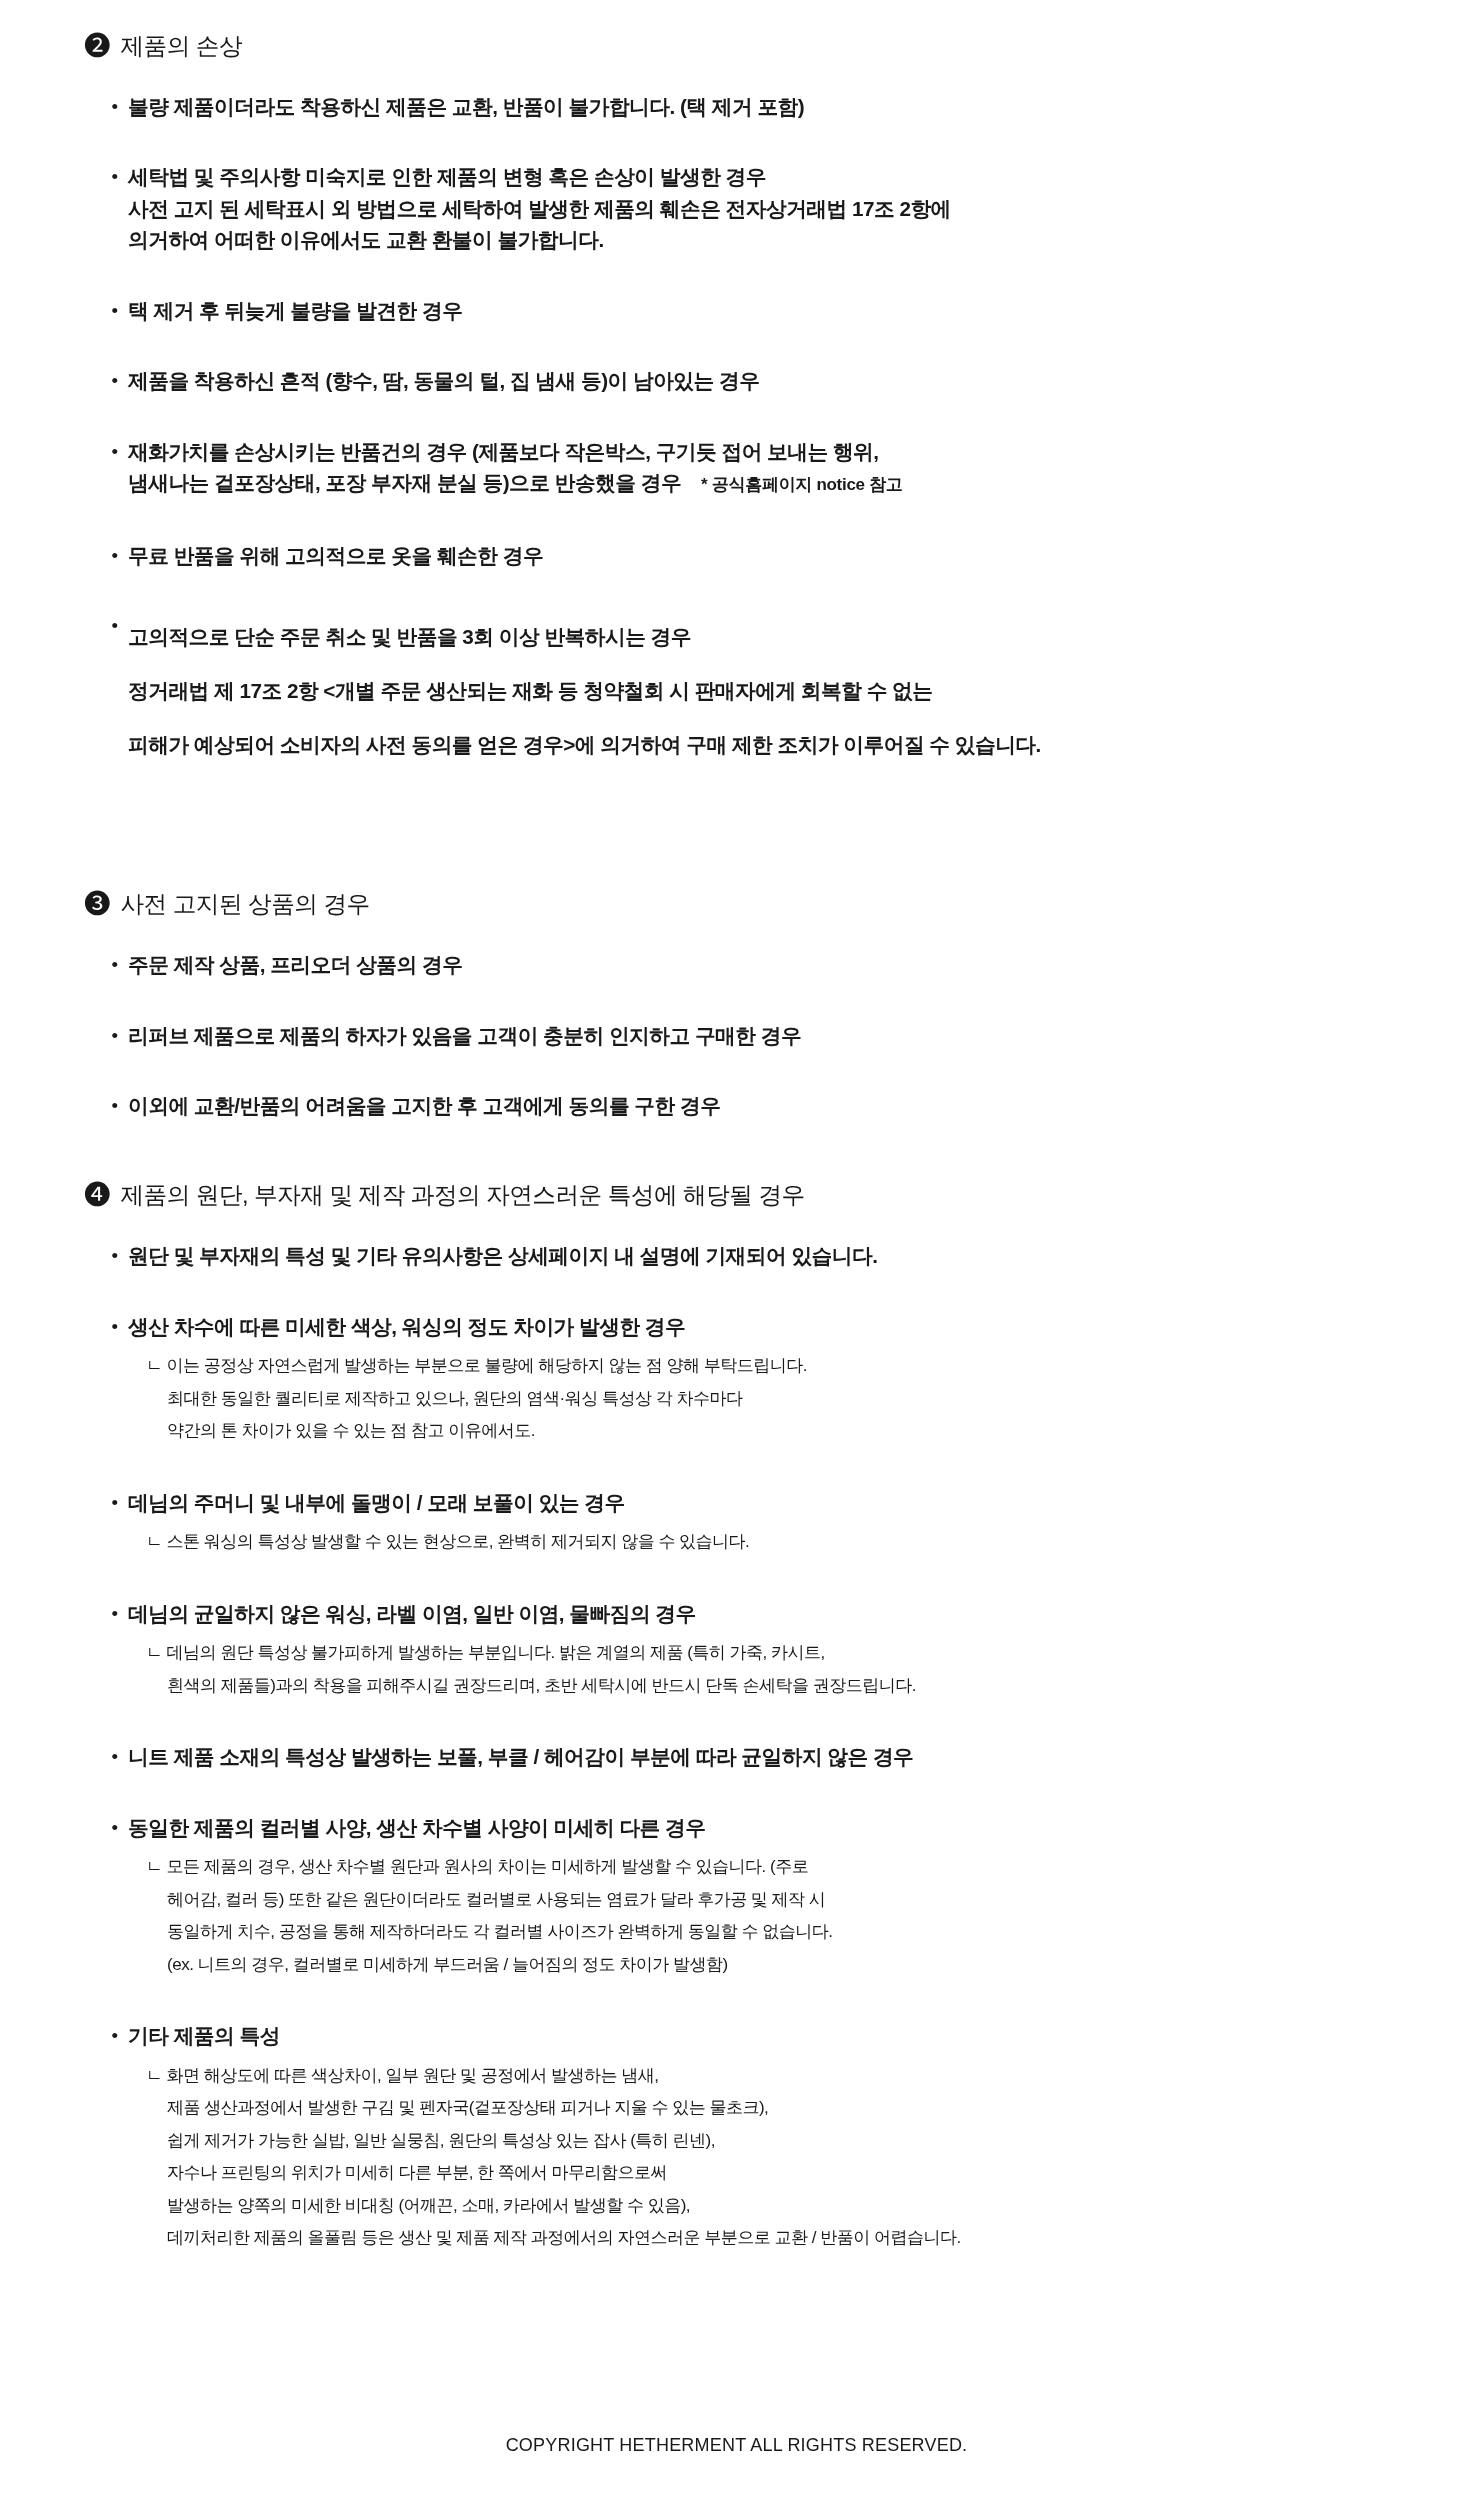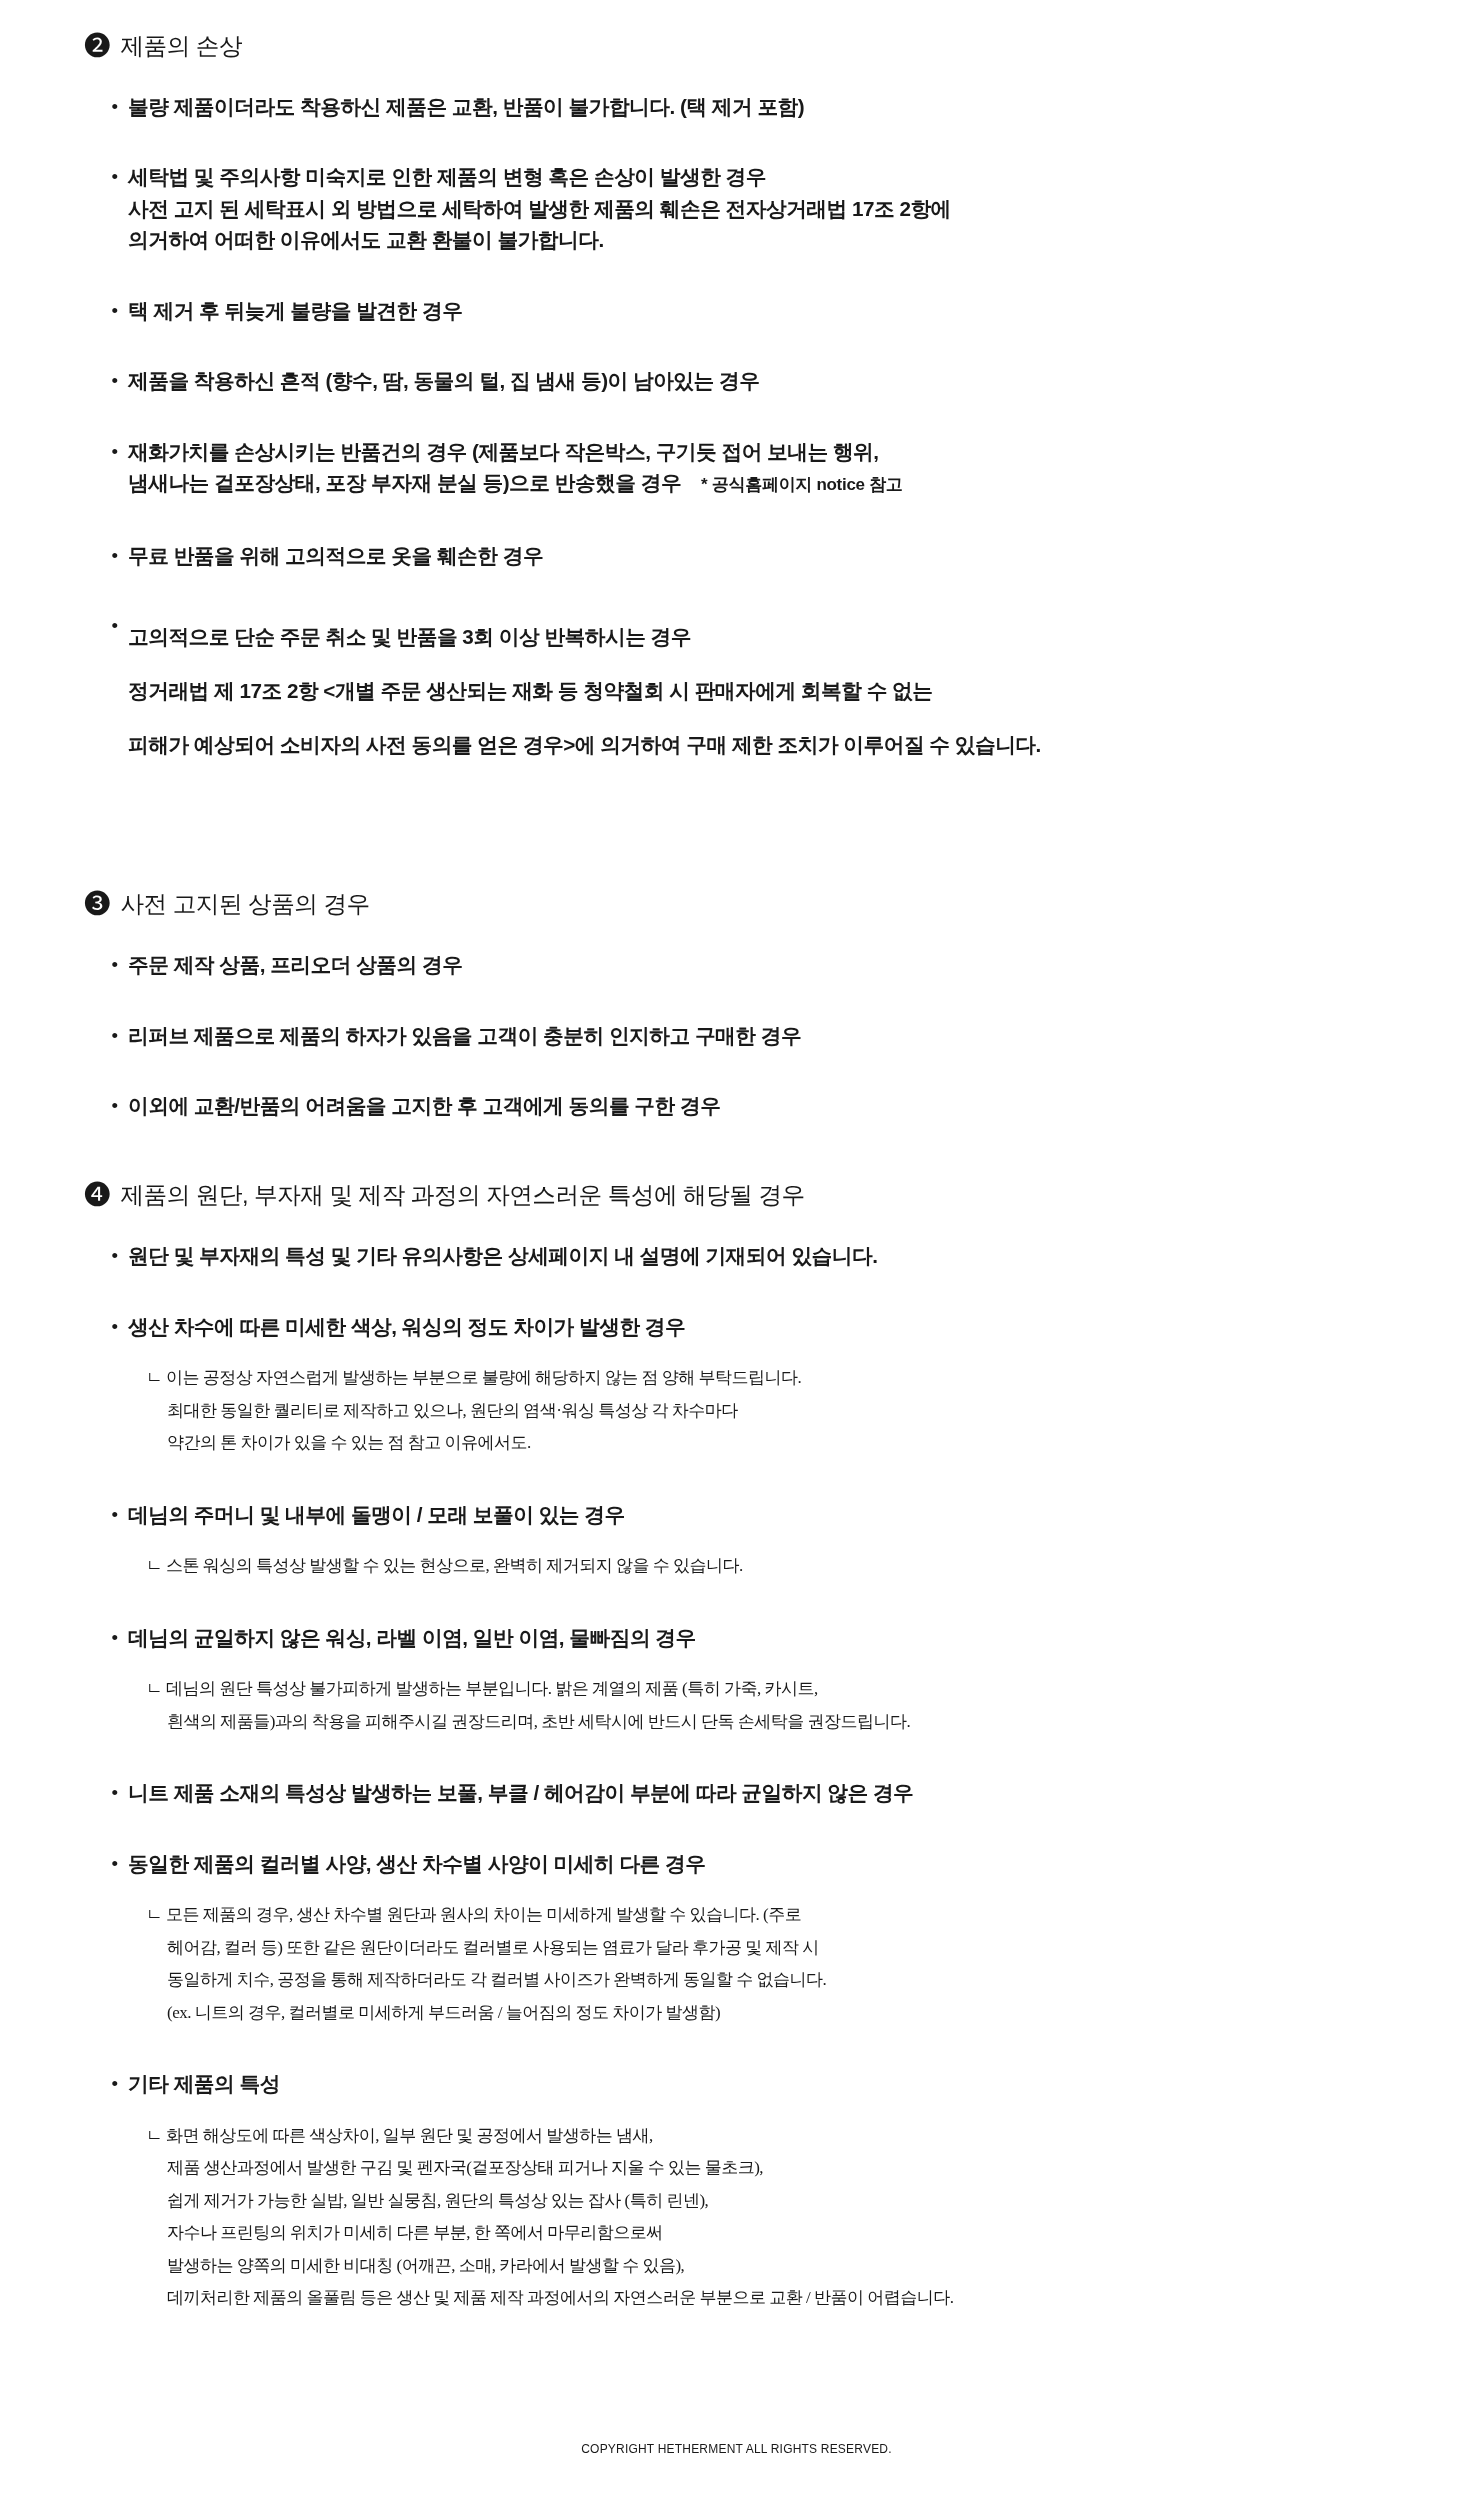--- a/index.html
+++ b/index.html
@@ -18,27 +18,27 @@
   section:nth-of-type(3){ margin-bottom:0; }
   .sec-header { display:flex; align-items:center; gap:9.9px; margin-bottom:29.6px; }
   .sec-num  { font-size:26.6px; line-height:29.6px; }
   .sec-title{ font-size:23.6px; line-height:29.6px; letter-spacing:-0.5px; }
   .item { display:flex; align-items:flex-start; margin-left:27.6px; margin-bottom:39px; }
   .bullet { font-size:18.7px; line-height:31.5px; margin-right:9.9px; }
   .lines { flex:1; }
   .line { font-size:20.7px; line-height:31.5px; letter-spacing:-0.5px;font-weight:bold; }
   .item.spaced .line { line-height:54px; }
   .note { font-size:17px; letter-spacing:-0.3px; margin-left:20px; }
-  .subs { margin-top:20px;font-family:Liberation Serif, serif; }
+  .subs { margin-top:8px; }
   .sub { font-size:17px; line-height:32.5px; letter-spacing:-0.5px; margin-left:17.7px; }
   .sub.cont { margin-left:39px; }
   .footer {
     margin-top:auto;
     text-align:center;
-    font-size:12px;
+    font-size:18px;
     letter-spacing:0.2px;
     color:#191919;
   }
 </style>
 </head>
 <body>
 
 <div class="page">
   <div>
       <section>

